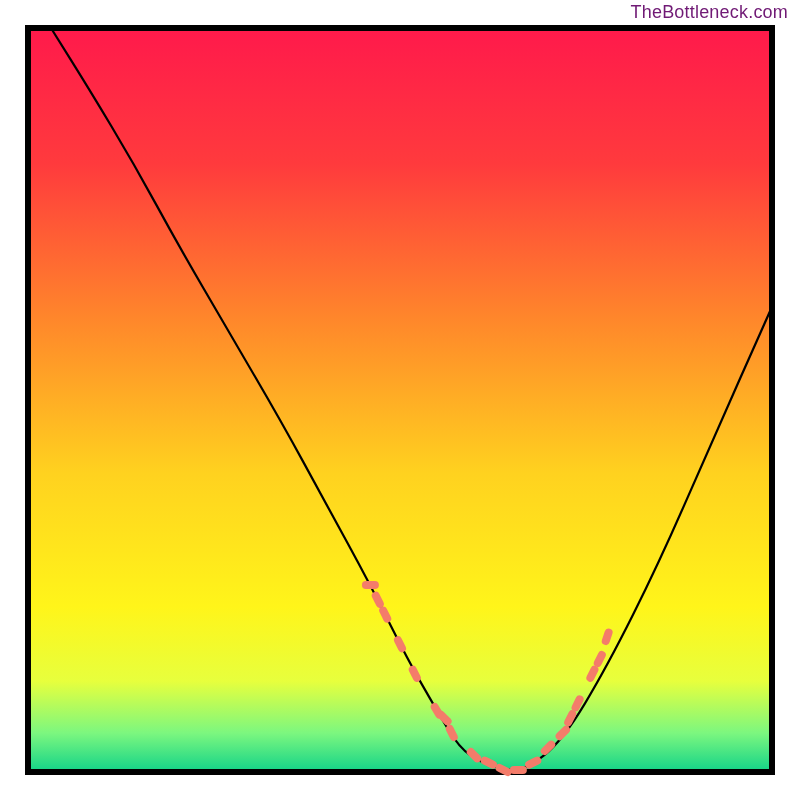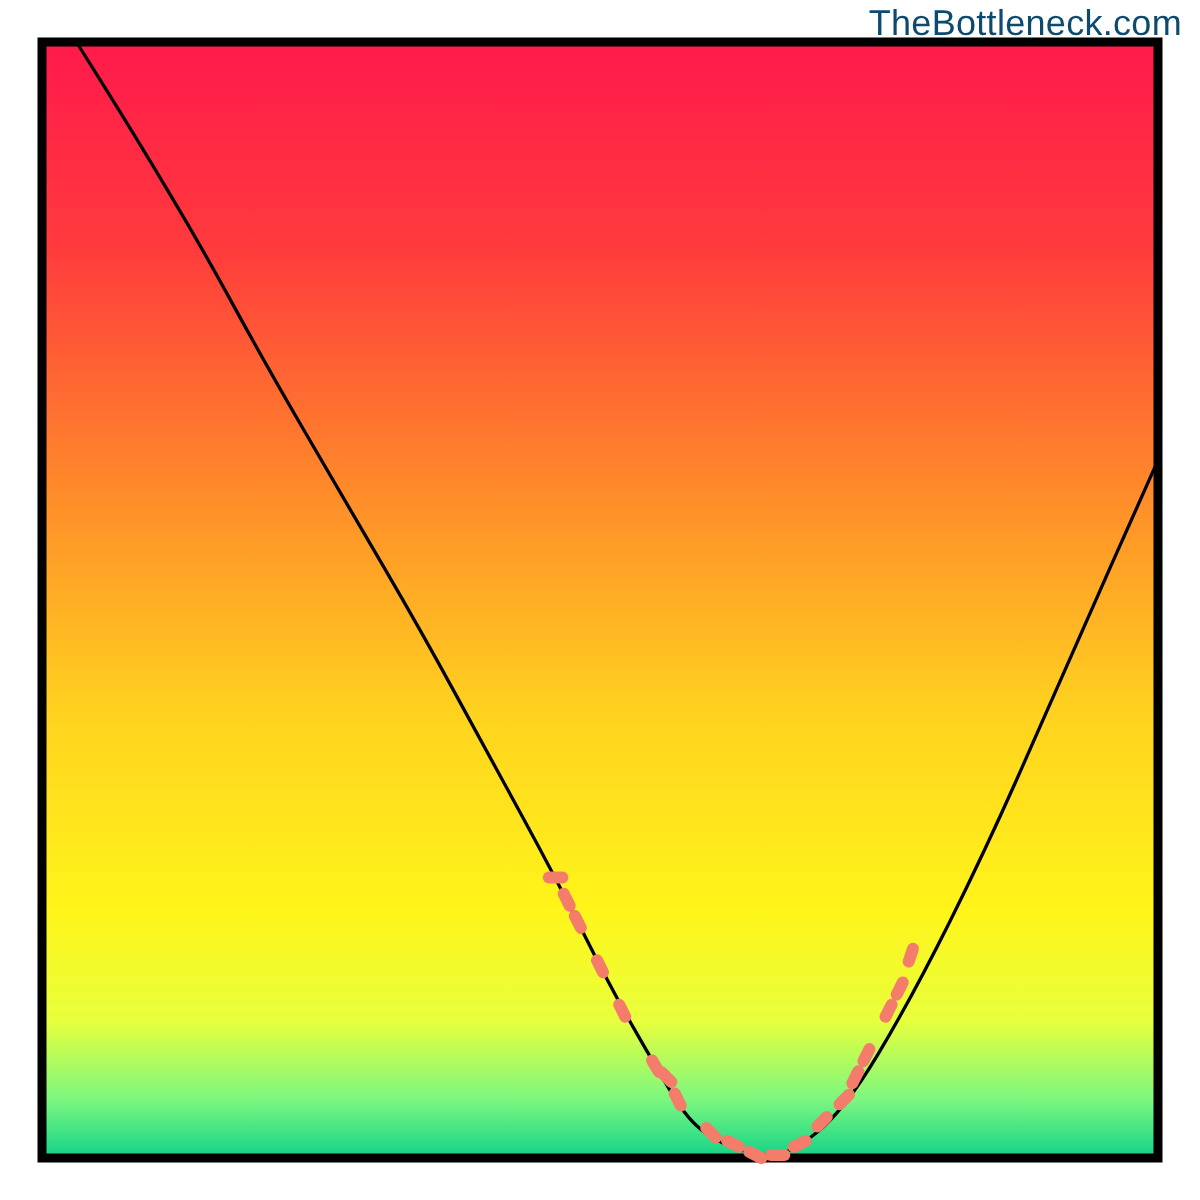--- a/index.html
+++ b/index.html
@@ -13,23 +13,23 @@
   }
   .canvas {
     position: relative;
     width: 800px;
     height: 800px;
   }
   .watermark {
     position: absolute;
     top: 2px;
     right: 12px;
-    font-size: 24px;
+    font-size: 18px;
     font-weight: 500;
-    color: #0c4a6e;
+    color: #701a75;
     letter-spacing: 0.2px;
   }
   svg.plot {
     position: absolute;
     left: 0;
     top: 0;
   }
 </style>
 </head>
 <body>

